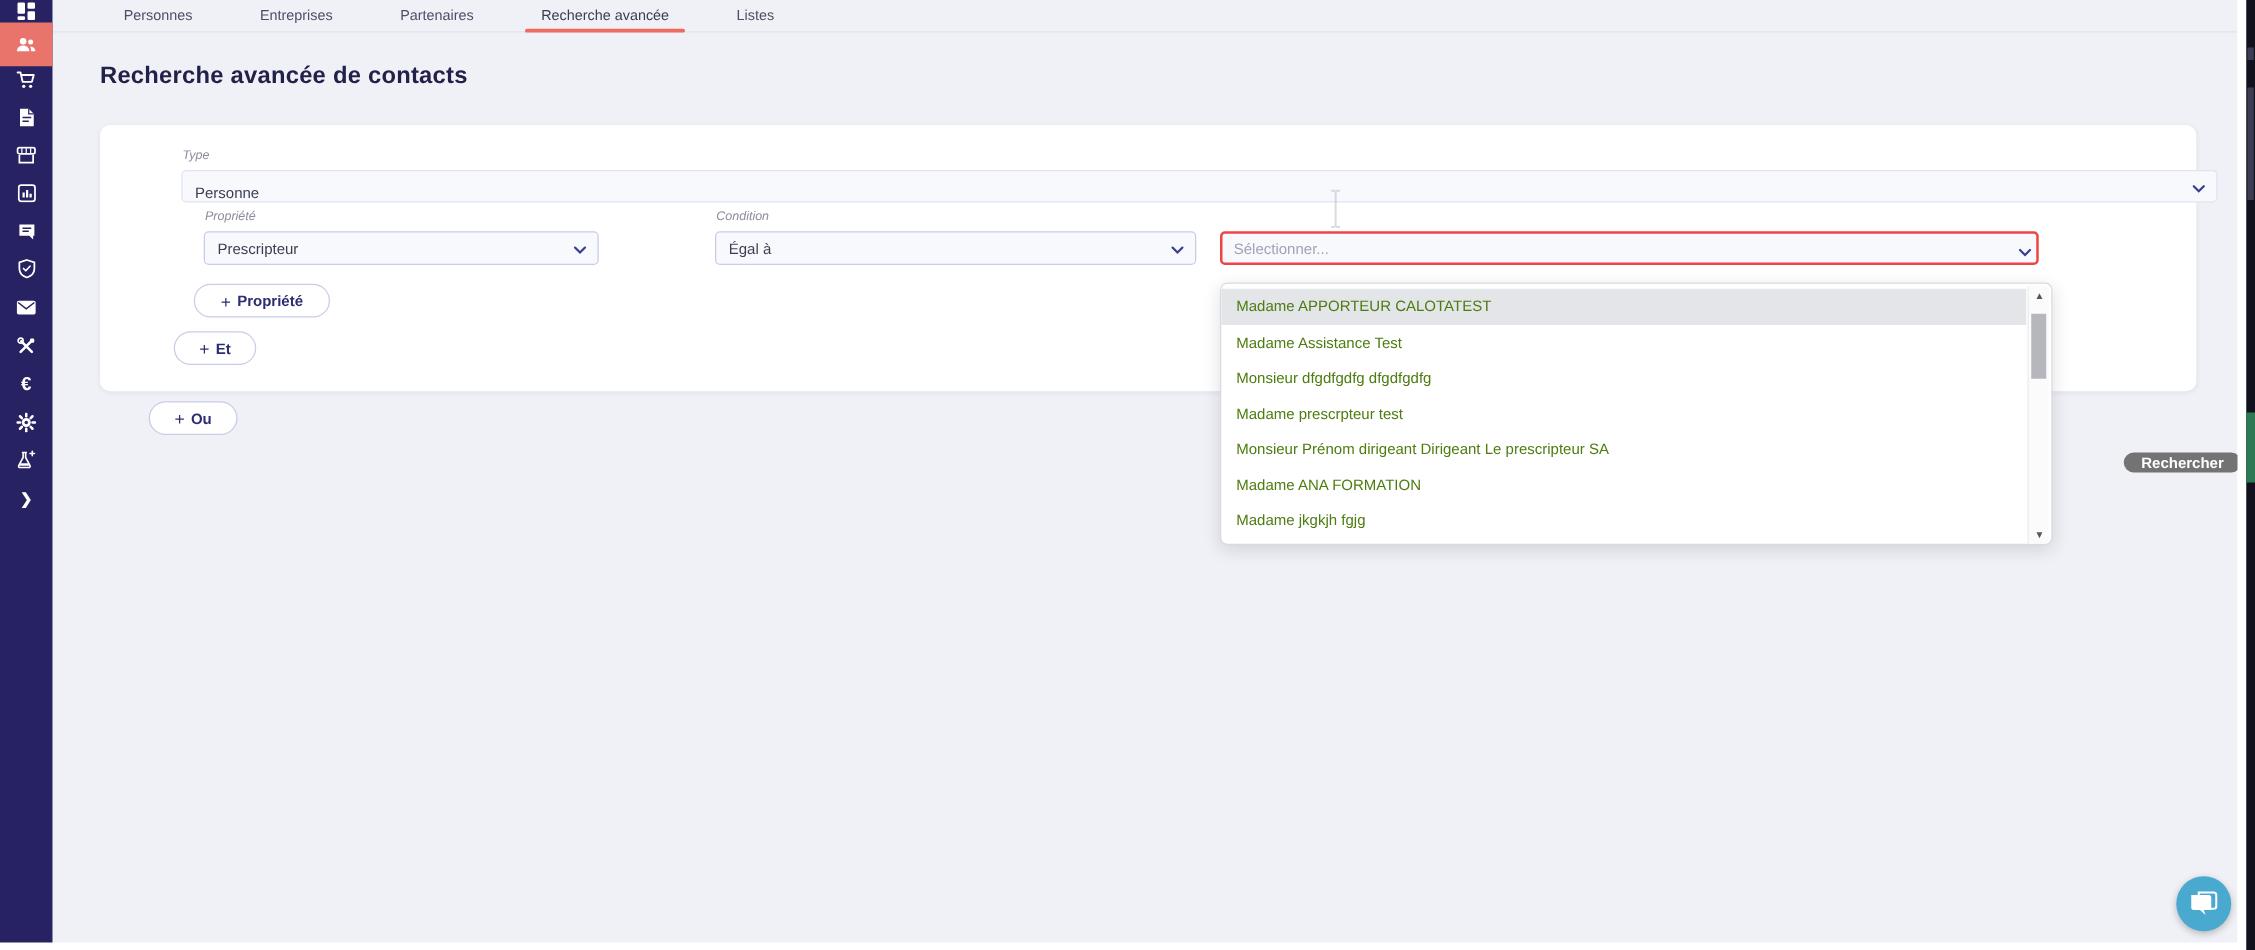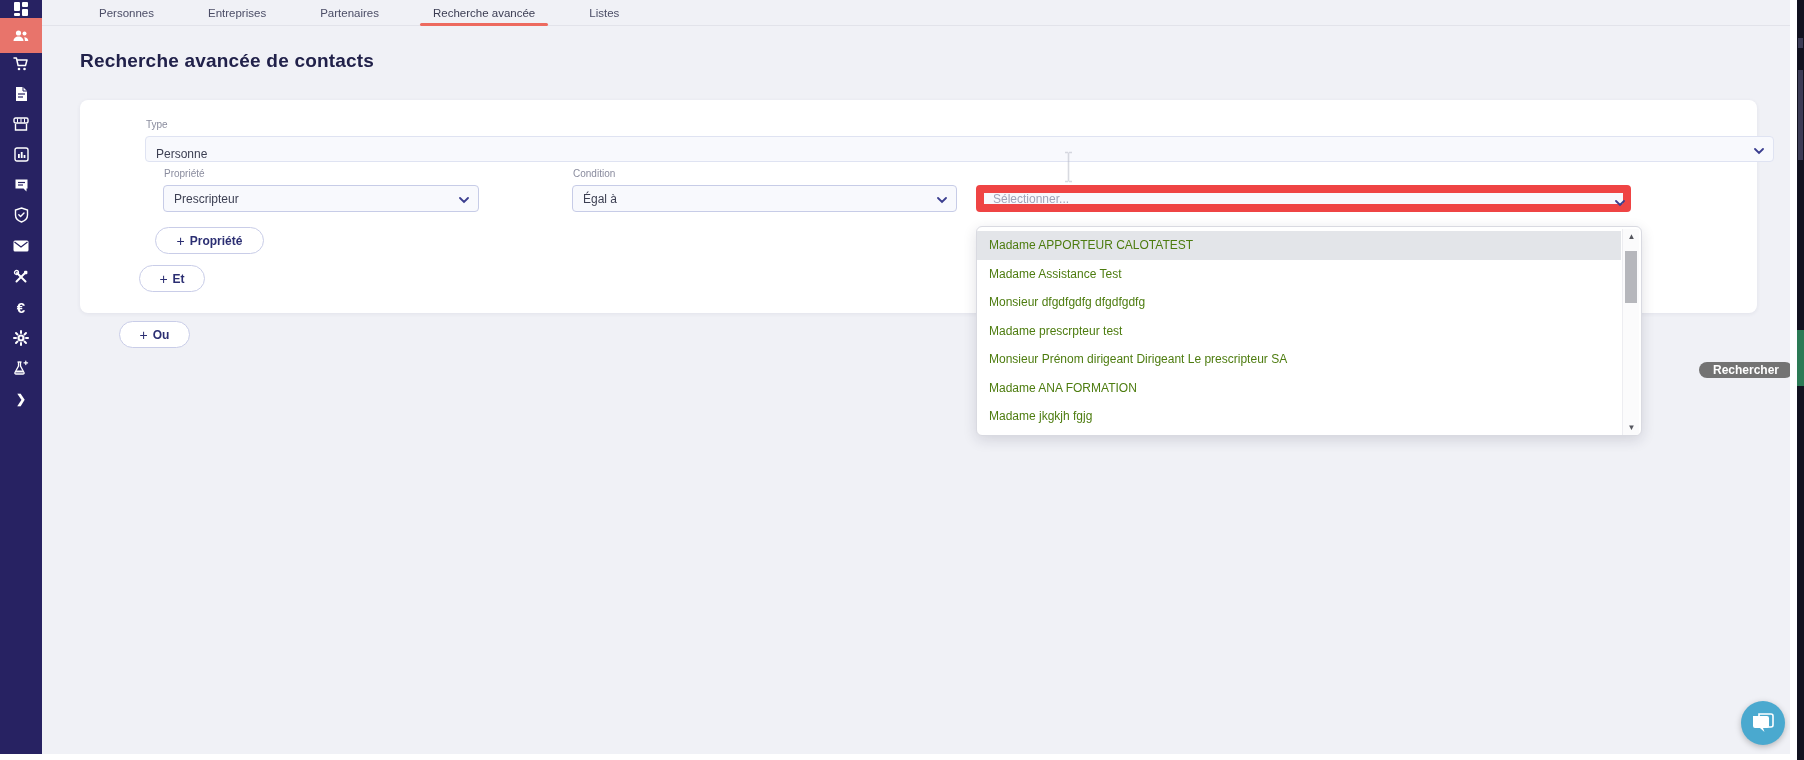--- a/index.html
+++ b/index.html
@@ -22,26 +22,26 @@
   .tab { position:relative; font-size:11.5px; color:#4b4d66; padding:0 13px; height:26px; display:flex; align-items:center; cursor:pointer; white-space:nowrap; }
   .tab.active { color:#3a3c52; }
   .tab.active::after { content:""; position:absolute; left:0; right:0; bottom:0; height:3px; background:#ed6a5f; border-radius:2px; }
 
   
   #page-title { position:absolute; left:38px; top:50px; font-size:19px; font-weight:700; color:#21214a; letter-spacing:.2px; }
 
   
   #filter-card { position:absolute; left:38px; top:100px; width:1677px; height:213px; background:#ffffff; border-radius:8px; box-shadow:0 1px 4px rgba(40,40,90,.07); }
 
-  .fld-label { position:absolute; font-size:10px; color:#8a8c9e; }
+  .fld-label { position:absolute; font-size:10px; color:#8a8c9e;font-style:italic; }
   .select-box { position:absolute; height:26px; background:#f8f9fd; border:1px solid #dfe3f2; border-radius:4px; display:flex; align-items:center; padding:0 10px; font-size:12px; color:#3c3f52; cursor:pointer; }
   .select-box .chev { position:absolute; right:9px; top:7px; }
   .sel2 { border-color:#c7cce7; height:27px; }
 
-  .value-input { position:absolute; height:27px; background:#f8f9fd; border:8px solid #ef4444; border-radius:4px; font-size:12px; color:#3c3f52; padding:0 26px 0 9px; outline:none; width:655px; font-family:"Liberation Sans", sans-serif; }
+  .value-input { position:absolute; height:27px; background:#f8f9fd; border:2px solid #ef4444; border-radius:4px; font-size:12px; color:#3c3f52; padding:0 26px 0 9px; outline:none; width:655px; font-family:"Liberation Sans", sans-serif; }
   .value-input::placeholder { color:#a0a3b8; }
   #value-chev { position:absolute; z-index:2; }
 
   .pill-btn { position:absolute; background:#ffffff; border:1px solid #c9cde8; border-radius:14px; color:#2b2e72; font-size:12px; font-weight:700; display:flex; align-items:center; justify-content:center; cursor:pointer; font-family:"Liberation Sans", sans-serif; }
   .pill-btn .plus { font-weight:400; font-size:14px; margin-right:5px; color:#2b2e72; }
 
   #search-btn { position:absolute; left:1657px; top:362px; width:94px; height:16px; background:#737373; border:none; border-radius:14px; color:#ffffff; font-size:12px; font-weight:700; cursor:pointer; font-family:"Liberation Sans", sans-serif; }
 
   
   #ibeam { position:absolute; left:1022px; top:151px; width:9px; height:32px; opacity:.55; pointer-events:none; }

